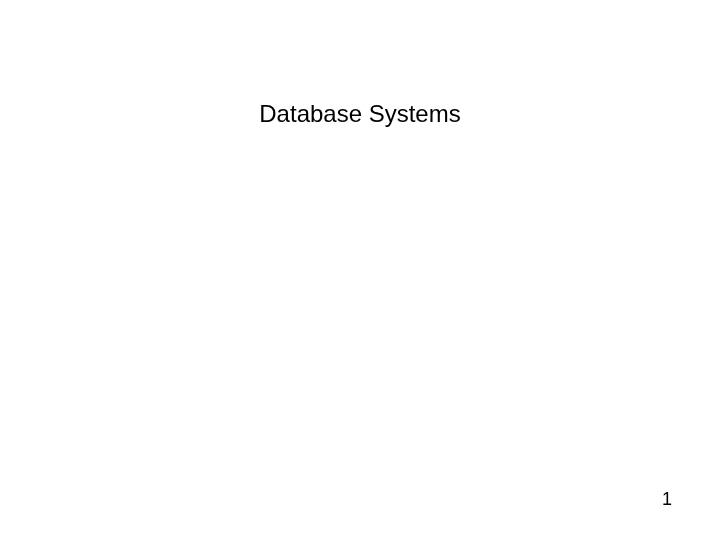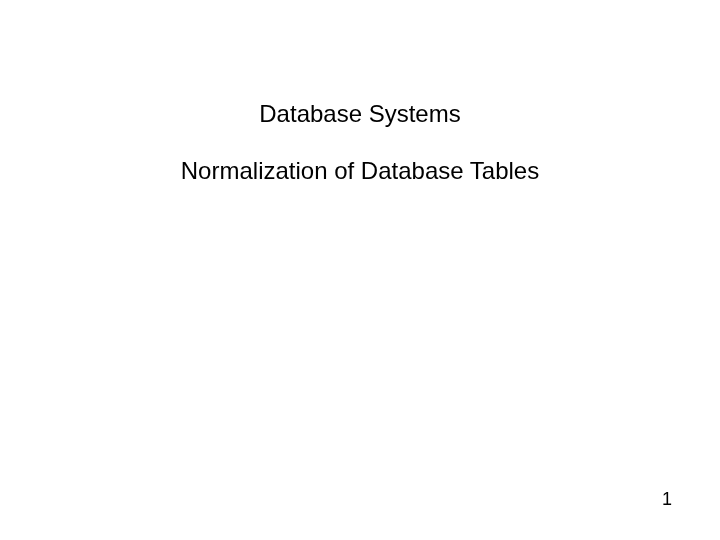--- a/index.html
+++ b/index.html
@@ -24,37 +24,36 @@
       position: absolute;
       top: 100px;
       left: 0;
       width: 100%;
       text-align: center;
     }
     .title {
       font-size: 24px;
       font-weight: normal;
       color: #000000;
-      margin-bottom: 29px;
+      margin-bottom: 16px;
     }
     .subtitle {
       font-size: 24px;
       font-weight: normal;
       color: #000000;
     }
     .page-number {
       position: absolute;
       bottom: 30px;
       right: 48px;
       font-size: 18px;
       color: #000000;
     }
   </style>
 </head>
 <body>
 
 <div class="slide">
   <div class="title-block">
     <div class="title">Database Systems</div>
-    <div class="subtitle">Normalization of Database Tables</div>
   </div>
   <div class="page-number">1</div>
 </div>
 
 </body></html>

